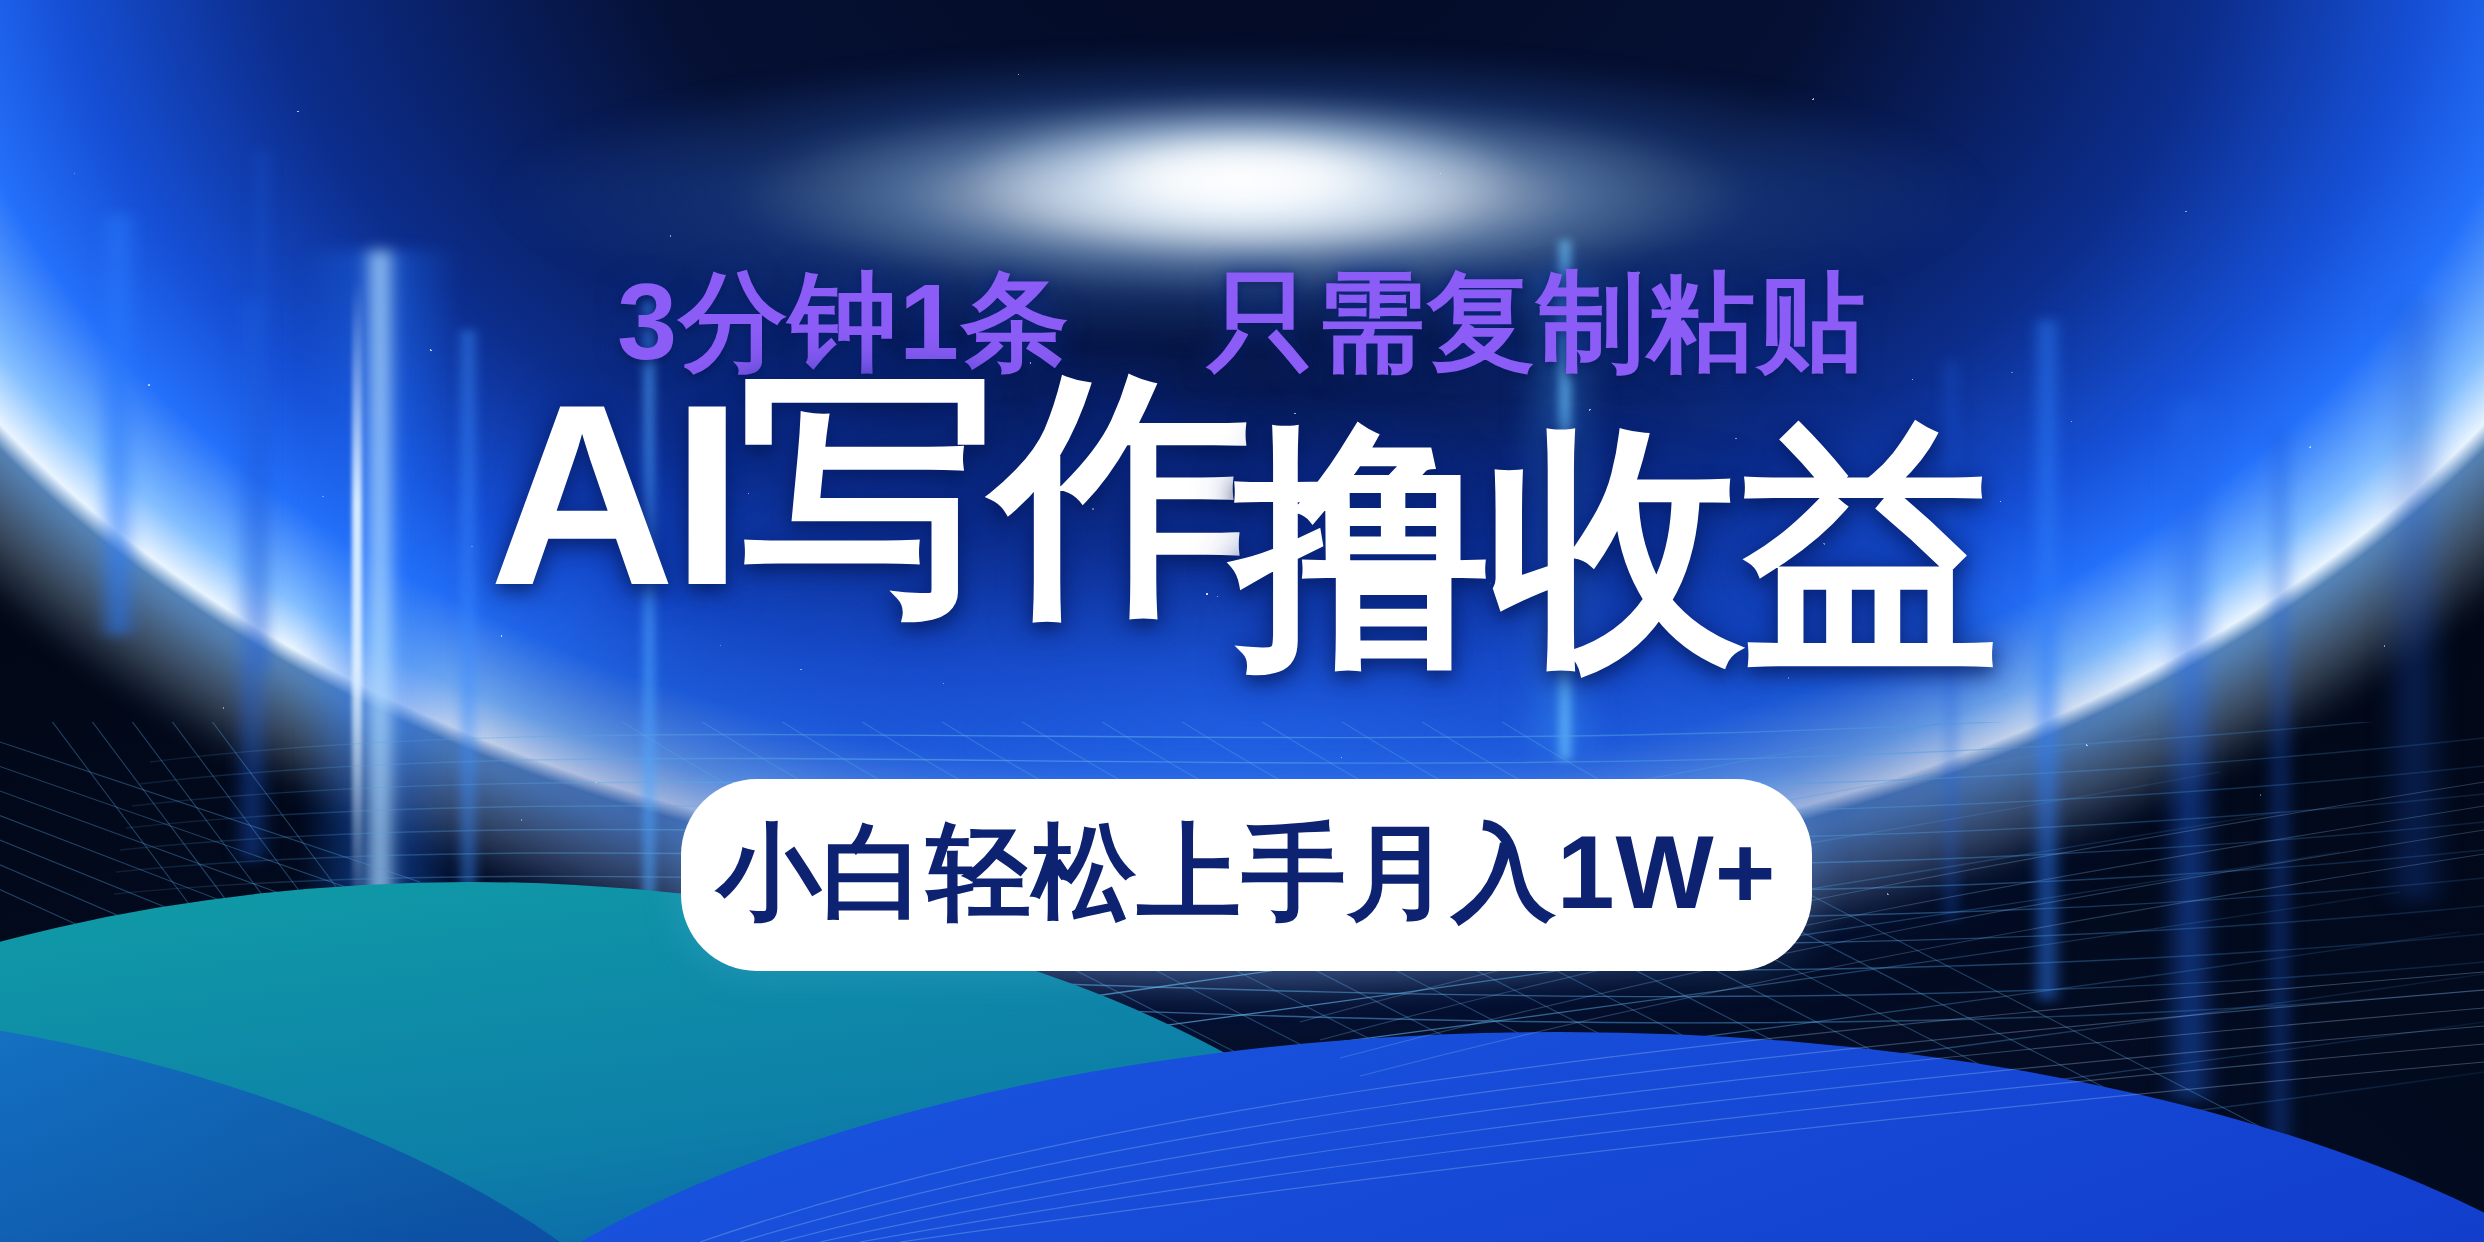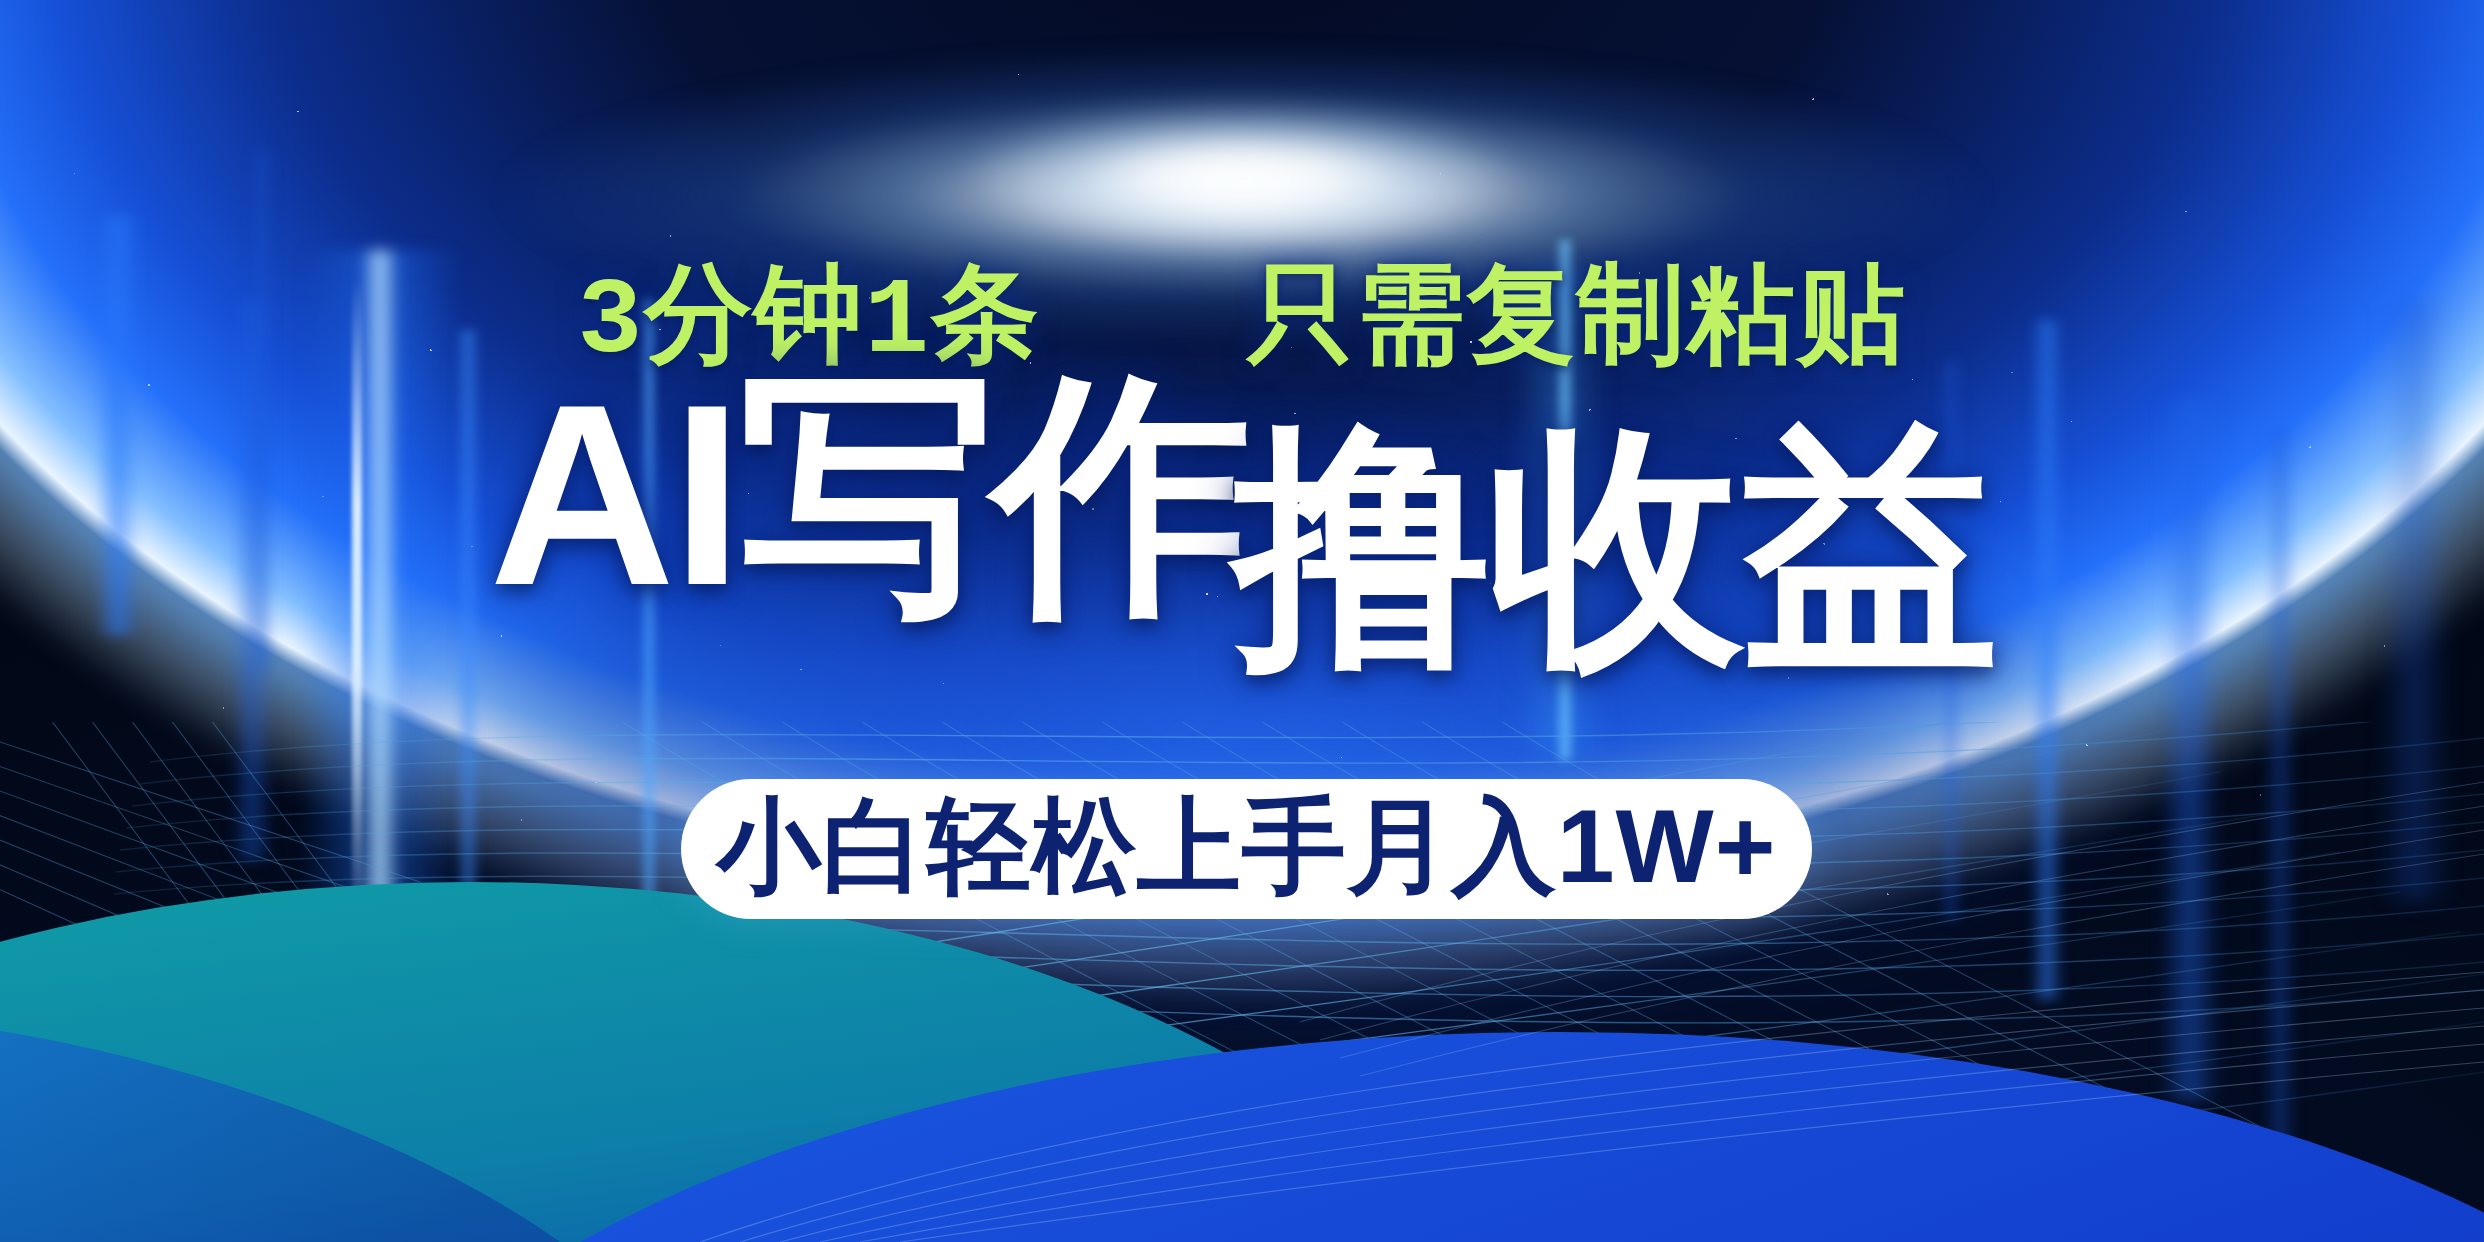--- a/index.html
+++ b/index.html
@@ -244,26 +244,25 @@
   
   .headline-stack{
     position:absolute; left:0; right:0; top:0;
     text-align:center;
   }
 
   .line-top{
     position:absolute; left:0; right:0; top:268px;
     font-size:108px;
     font-weight:bold;
-    color:#bef264;
+    color:#8b5cf6;
     letter-spacing:2px;
     line-height:1;
     white-space:nowrap;
     text-shadow:0 0 26px rgba(12,48,150,.75), 0 3px 10px rgba(3,14,50,.6);
-    font-family:Liberation Mono, monospace;
   }
   .line-top .gap{ display:inline-block; width:72px; }
 
   .big-line{
     position:absolute; left:0; right:0; top:382px;
     height:300px;
     white-space:nowrap;
   }
   .big-a, .big-b{
     display:inline-block;
@@ -283,21 +282,21 @@
     font-size:258px;
     letter-spacing:-4px;
     vertical-align:top;
     transform:translateY(46px);
     margin-left:-14px;
   }
 
   .pill{
     position:absolute;
     left:681px; top:779px;
-    width:1131px; height:140px;
+    width:1131px; height:192px;
     background:#ffffff;
     border-radius:76px;
     box-shadow:0 0 40px rgba(120,180,255,.22);
     display:flex;
     align-items:center;
     justify-content:center;
   }
   .pill-text{
     font-size:104px;
     font-weight:bold;

